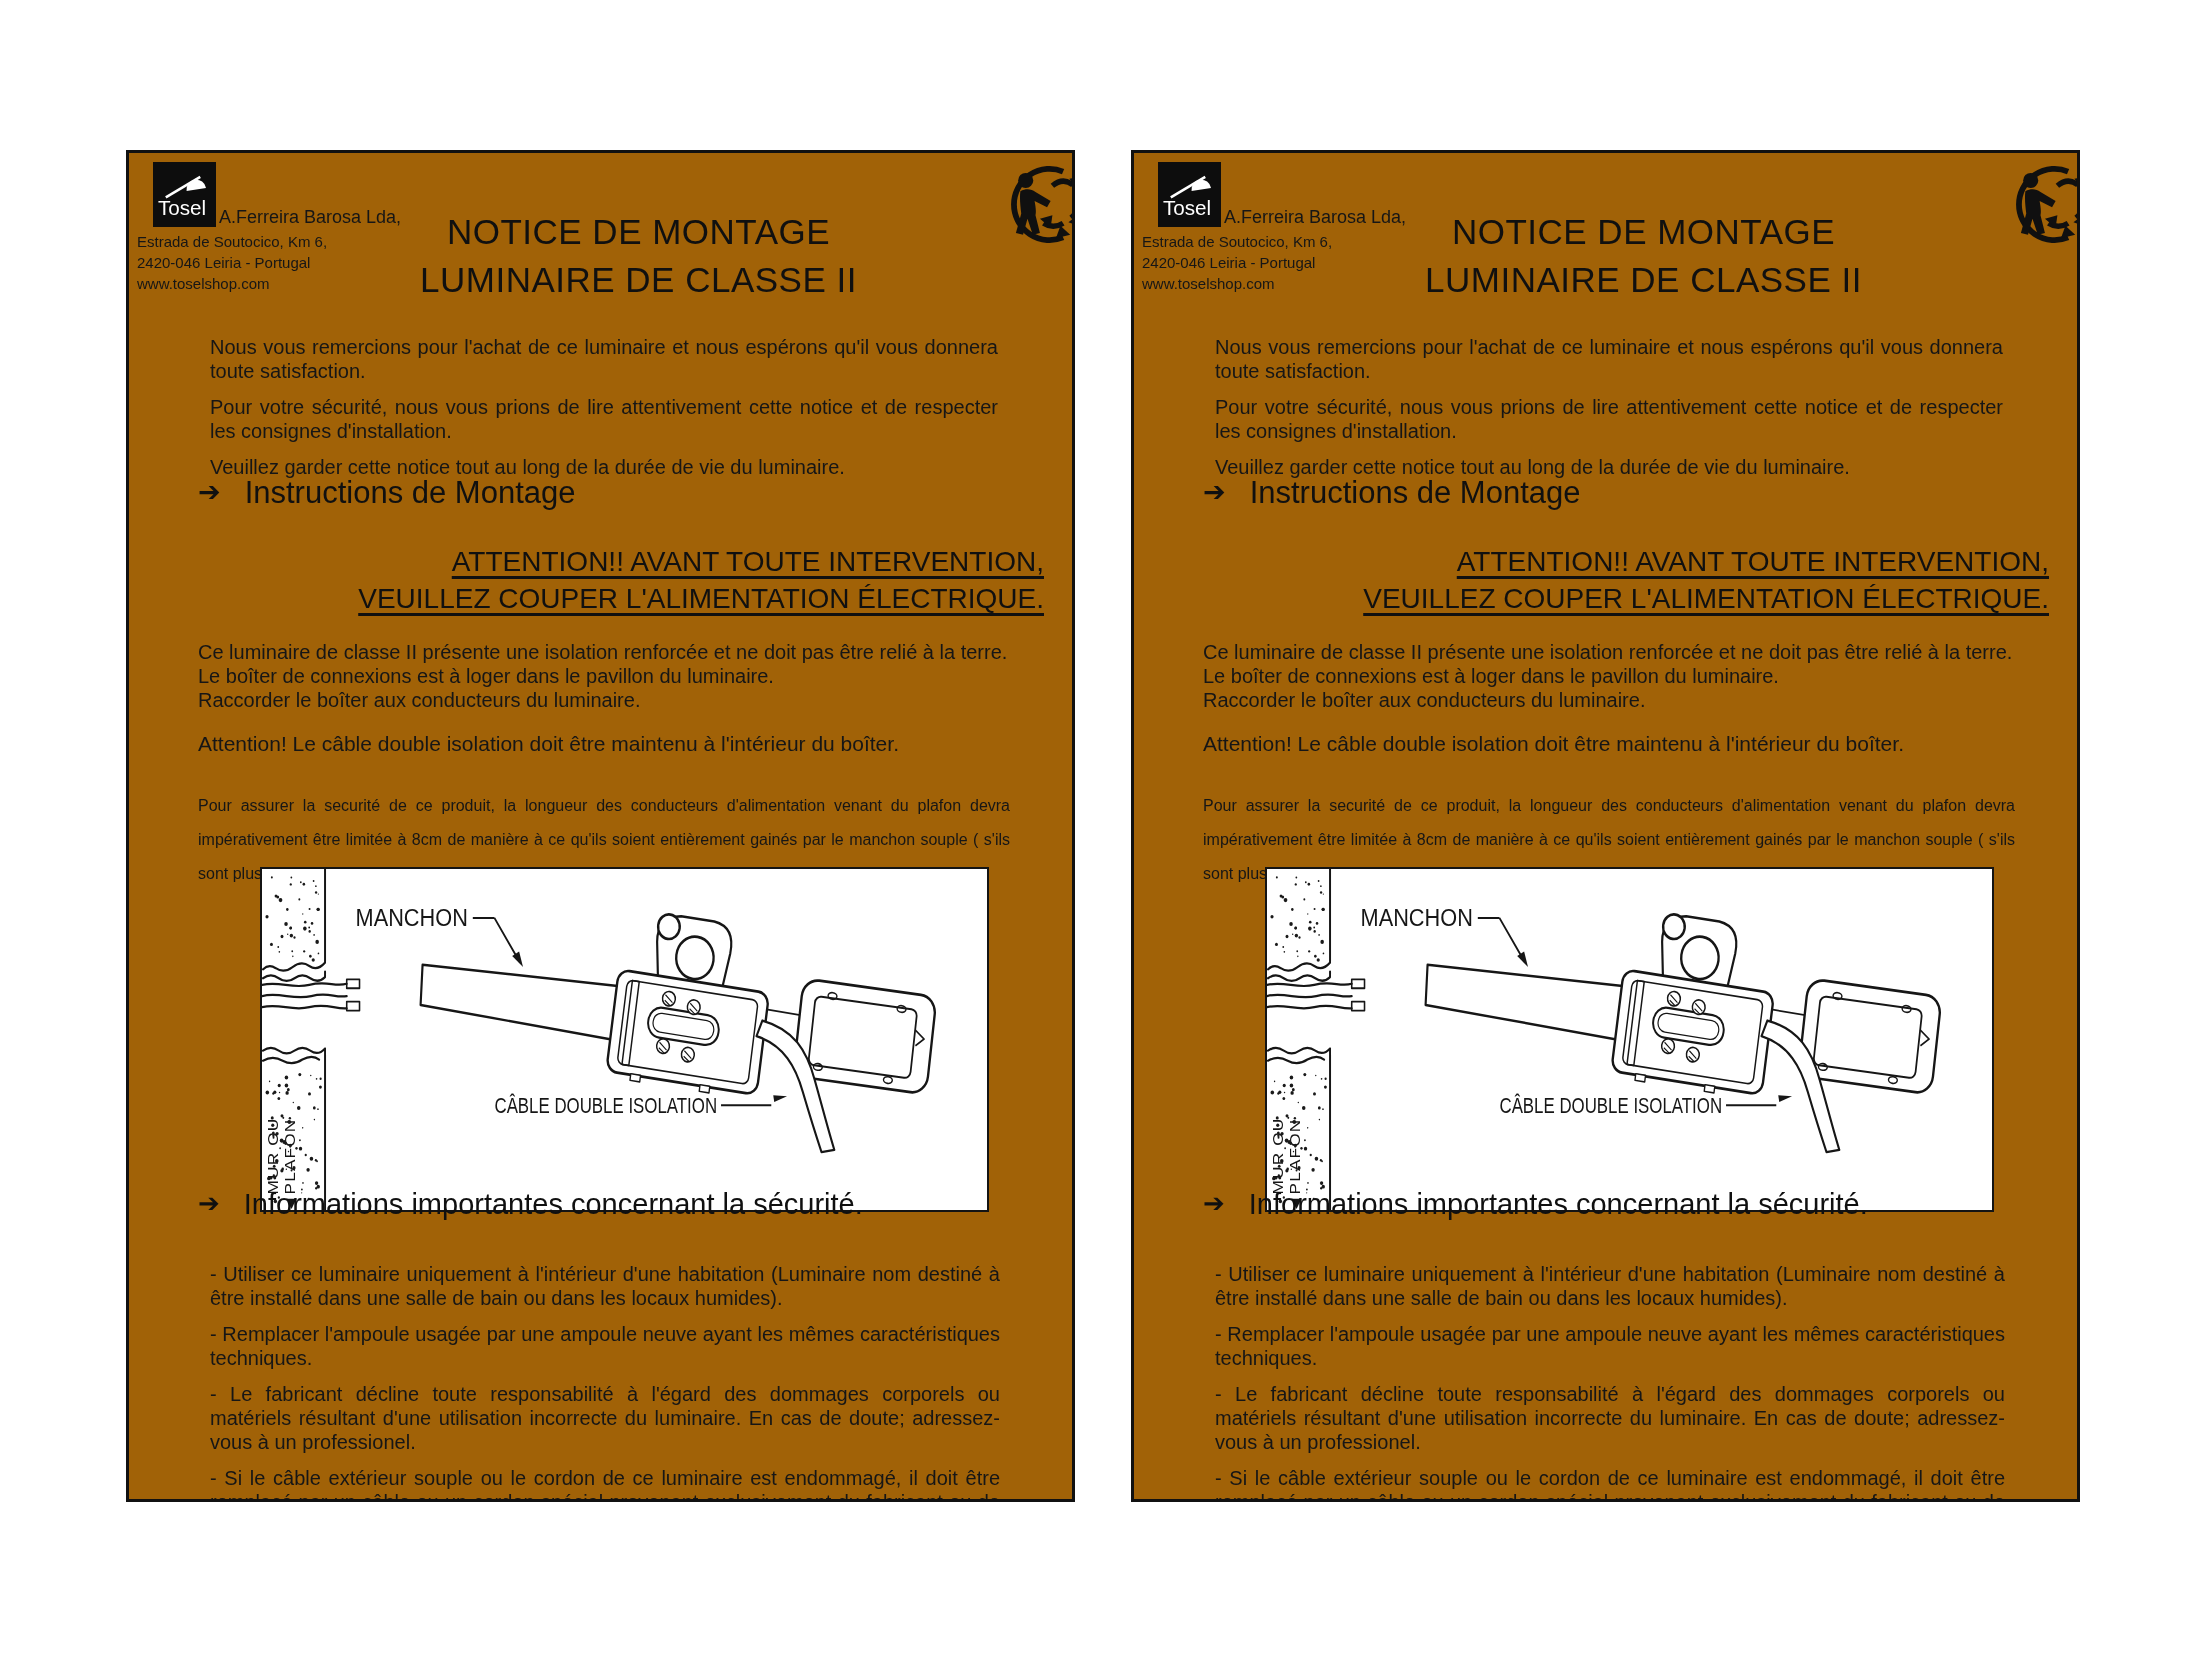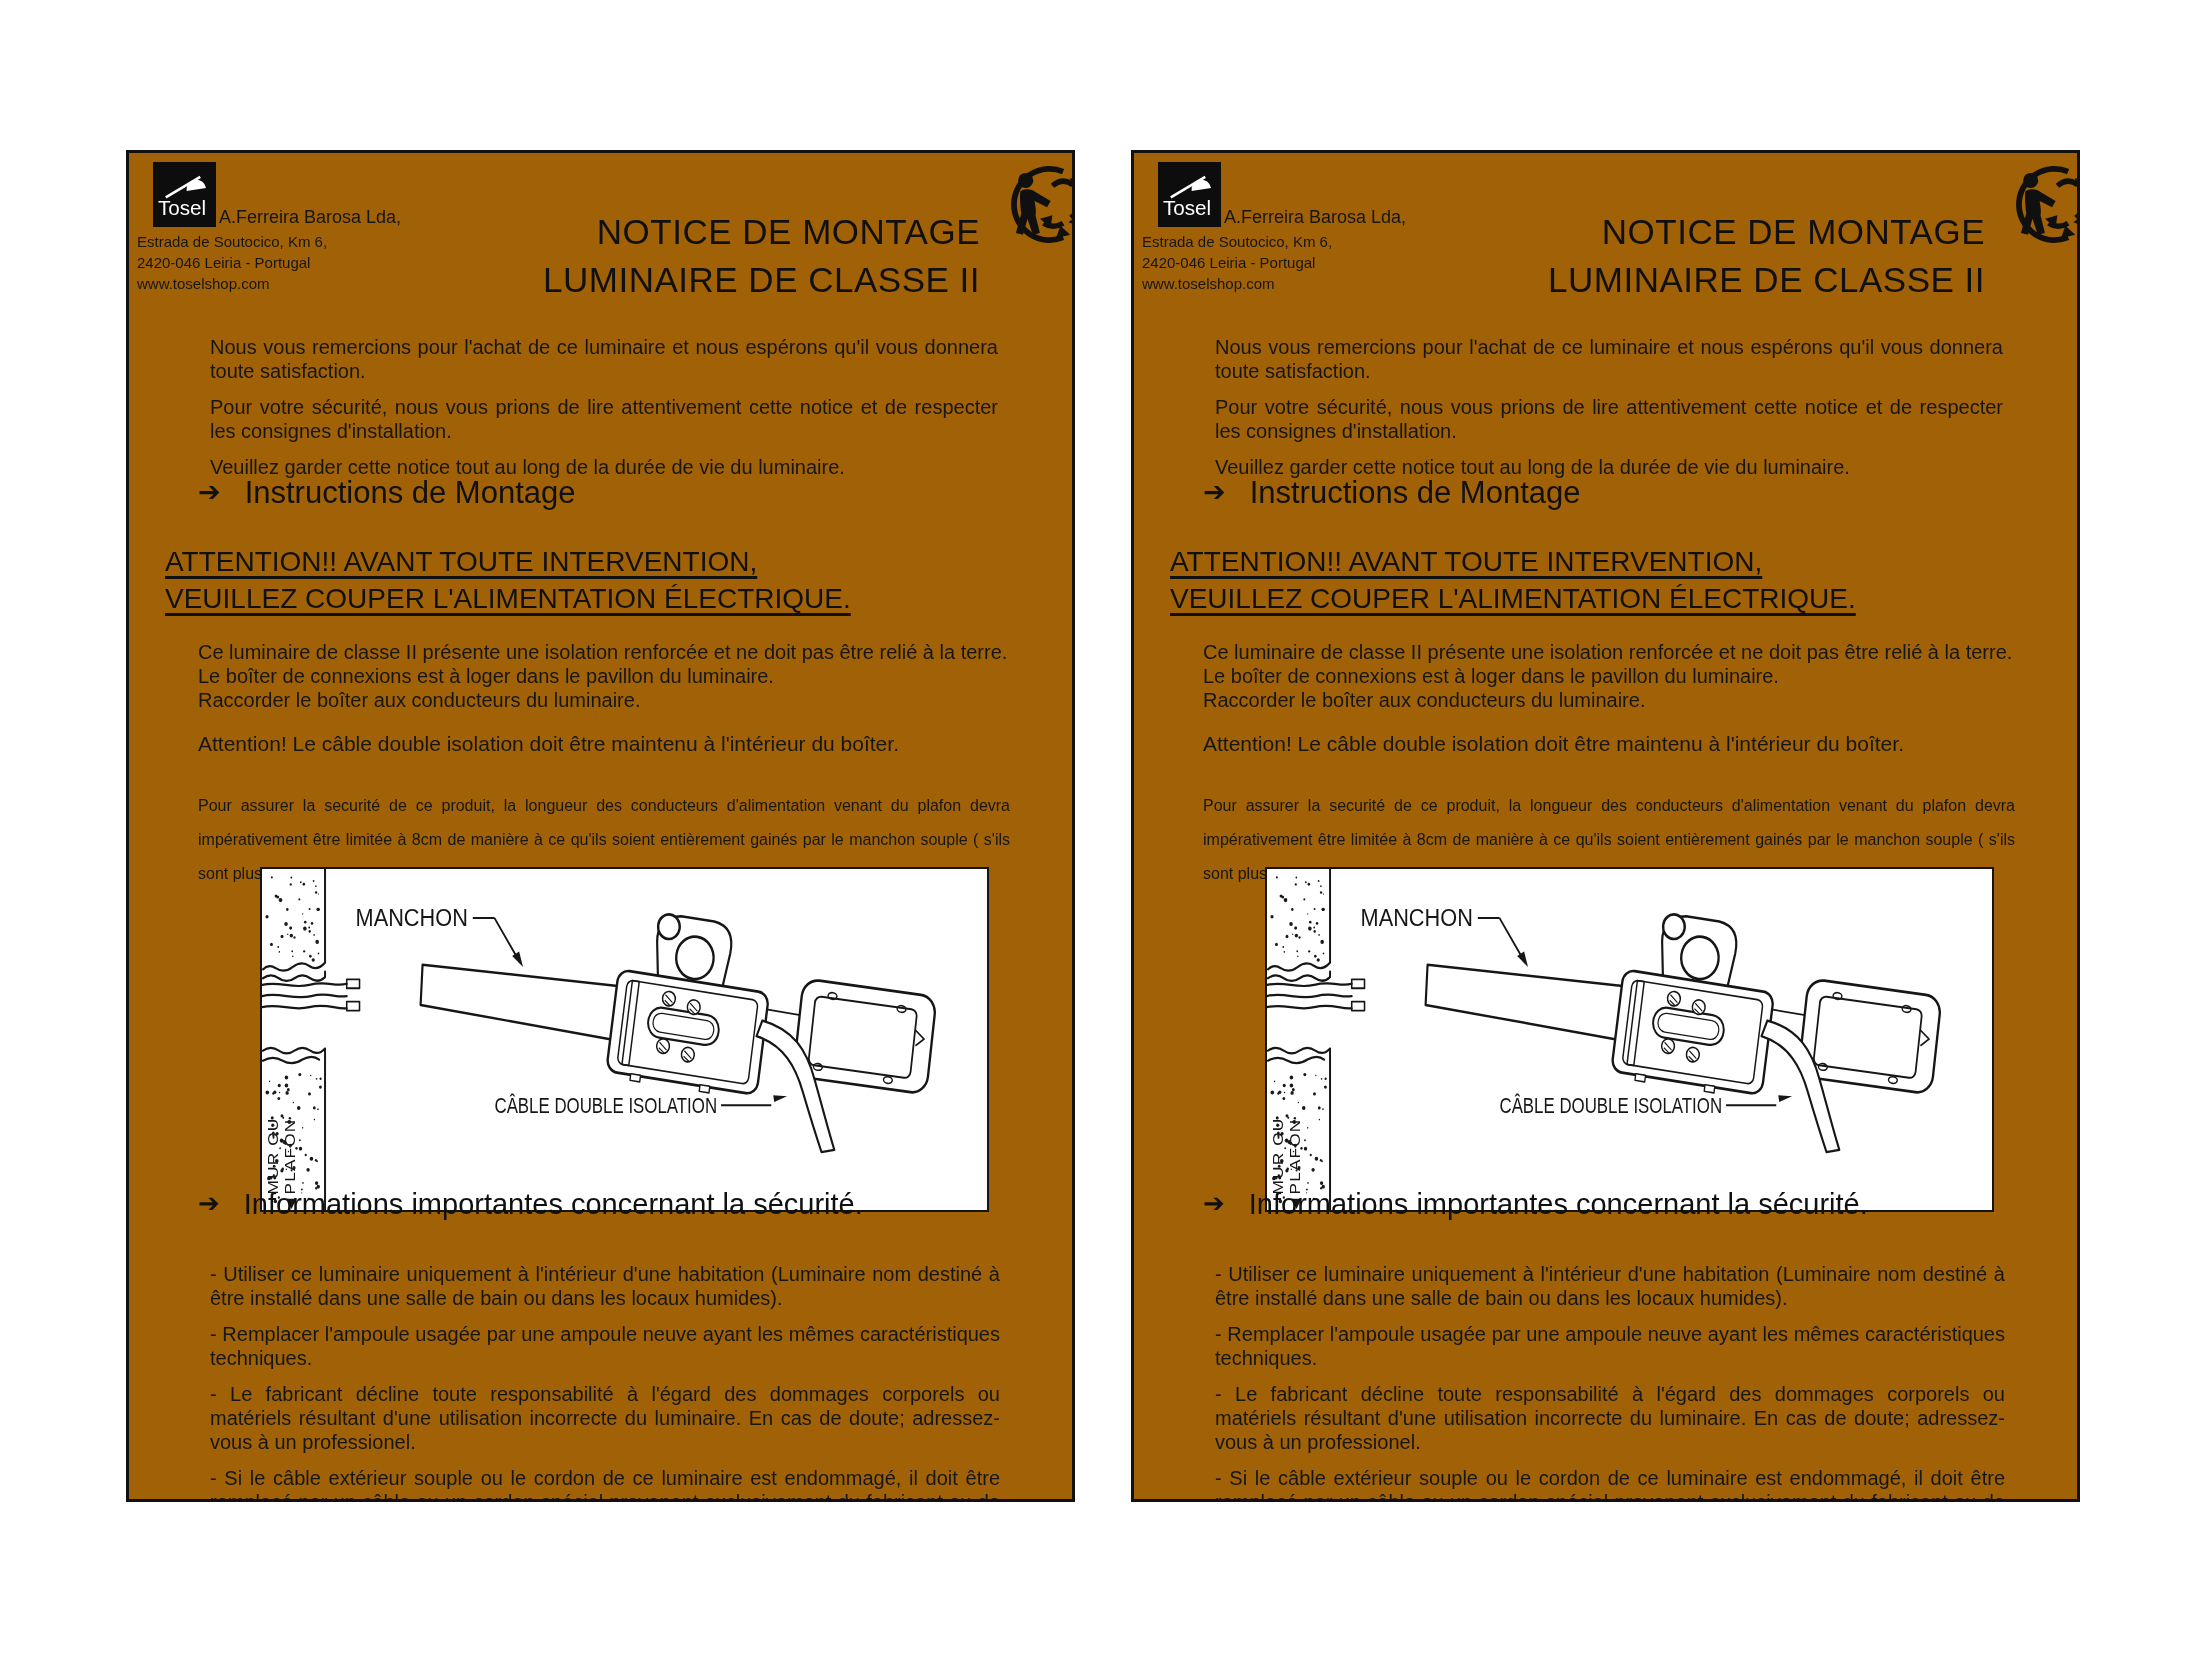--- a/index.html
+++ b/index.html
@@ -12,33 +12,33 @@
     position:absolute;top:150px;width:943px;height:1346px;
     border:3px solid #111;background:#a16207;overflow:hidden;
   }
   #sheetL{left:126px}
   #sheetR{left:1131px}
 
   
   .logo-box{position:absolute;left:24px;top:9px;width:63px;height:65px}
   .company-line{position:absolute;left:90px;top:54px;font-size:18px;white-space:nowrap}
   .addr-block{position:absolute;left:8px;top:78px;font-size:15px;line-height:21px;white-space:nowrap}
-  .doc-title{position:absolute;left:168px;top:55px;width:683px;text-align:right;
+  .doc-title{position:absolute;left:168px;top:55px;width:683px;text-align:center;
     font-size:35px;line-height:48px;letter-spacing:0.5px;color:#101010;white-space:nowrap}
   .triman{position:absolute;left:870px;top:6px;width:89px;height:91px}
 
   
   .intro{position:absolute;left:69px;top:170px;width:812px;
     font-size:20px;line-height:24px;text-align:justify}
   .intro p,.safety p{margin:12px;text-align:justify}
   .h-sec{position:absolute;left:69px;font-size:31px;color:#101010;white-space:nowrap}
   .h-sec .arrow{display:inline-block;font-size:27px;margin-right:24px;transform:translateY(-2px)}
   .h2{position:absolute;left:69px;top:1035px;font-size:29px;color:#101010;white-space:nowrap}
   .h2 .arrow{display:inline-block;font-size:26px;margin-right:24px;transform:translateY(-2px)}
-  .warning{position:absolute;left:36px;top:390px;width:879px;text-align:left;
+  .warning{position:absolute;left:36px;top:390px;width:879px;text-align:right;
     font-size:28px;line-height:37px;color:#101010}
   .warning span{text-decoration:underline;text-decoration-thickness:2.5px;text-underline-offset:5px}
   .class2{position:absolute;left:69px;top:487px;width:824px;font-size:20px;line-height:24px}
   .att-note{position:absolute;left:69px;top:579px;width:824px;font-size:21px;white-space:nowrap}
   .att-note span{text-decoration-thickness:2px;text-underline-offset:4px}
   .cablep{position:absolute;left:69px;top:636px;width:812px;
     font-size:16px;line-height:34px;text-align:justify}
   .figure{position:absolute;left:131px;top:714px;width:729px;height:345px;
     border:2px solid #141414;box-sizing:border-box;background:#fff}
   .figure svg{position:absolute;left:0;top:0;width:100%;height:100%}

